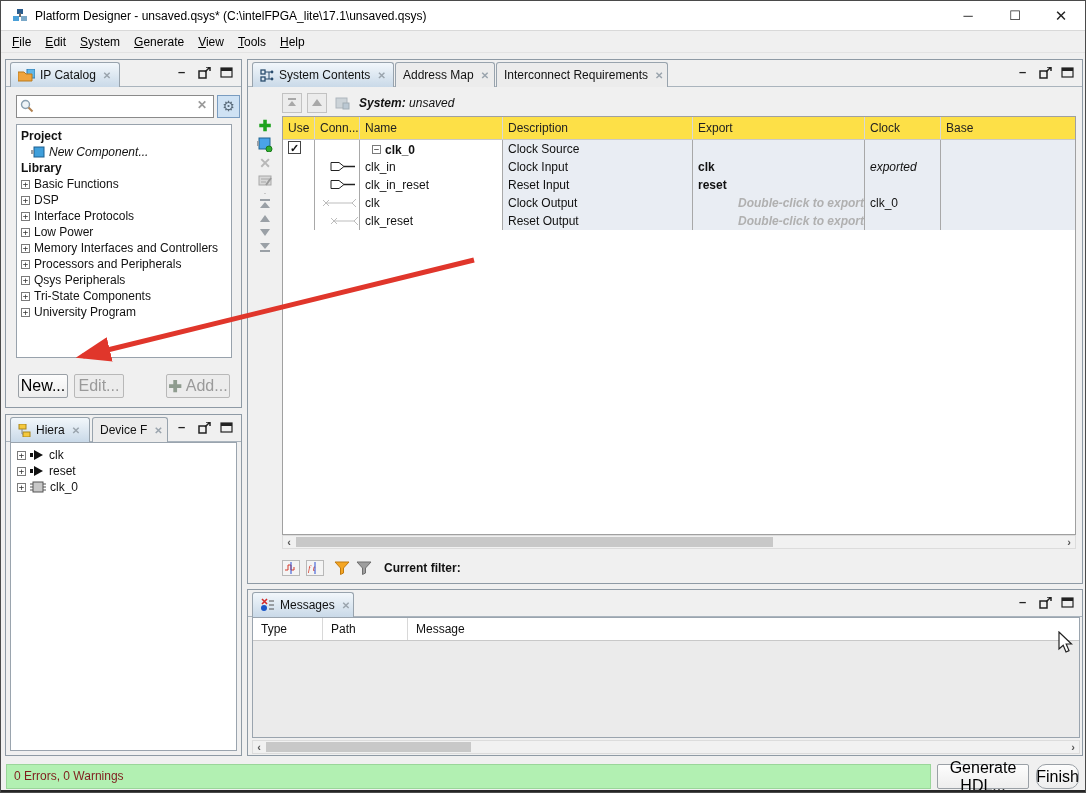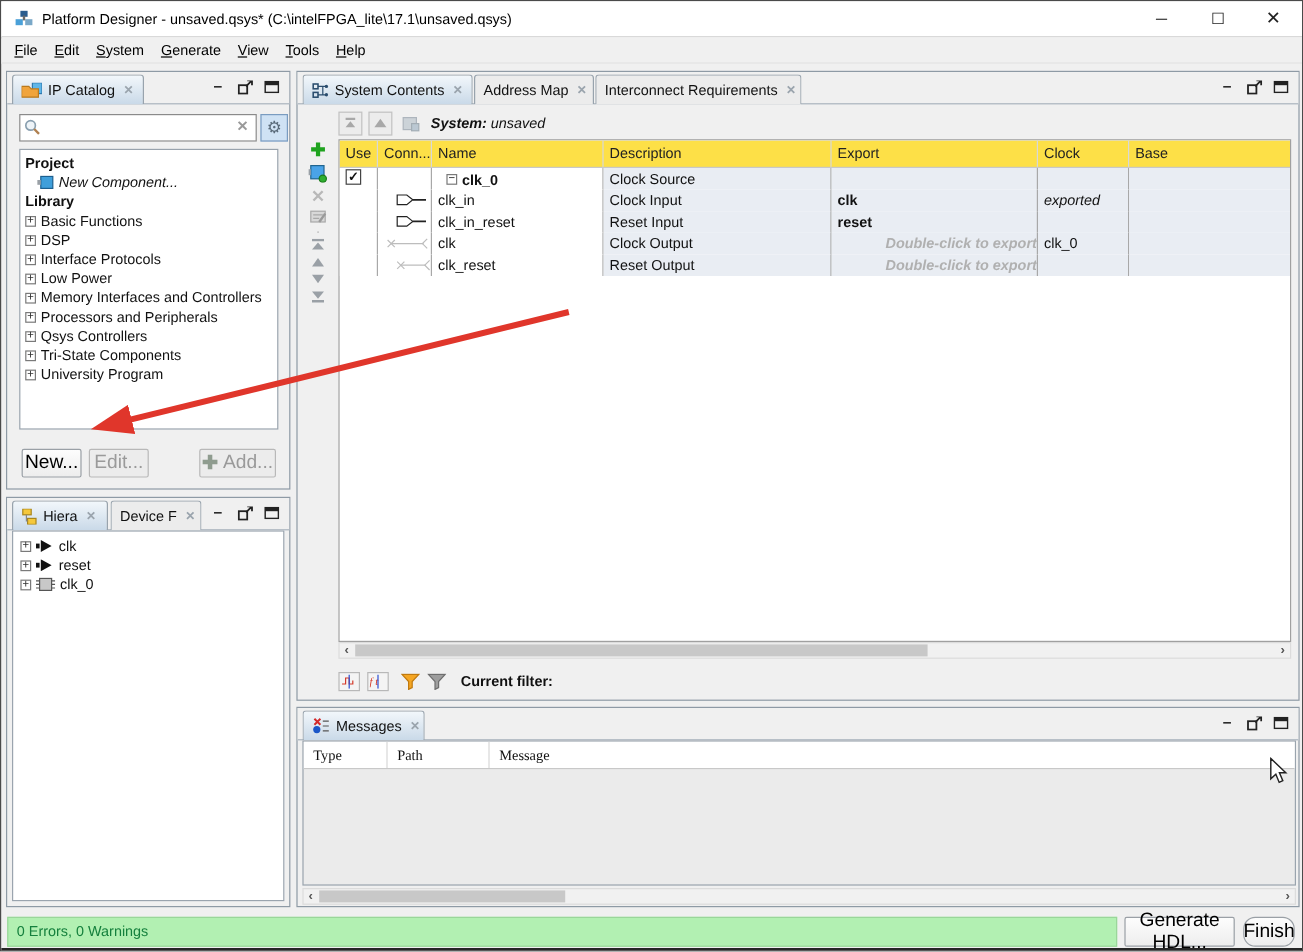--- a/index.html
+++ b/index.html
@@ -73,25 +73,25 @@
   .checkbox::after{content:"✓";position:absolute;left:1px;top:-2px;font-size:11px;font-weight:bold;color:#111;}
   .name-ind{padding-left:28px;}
   .hscroll{position:absolute;height:14px;background:#f1f1f1;border:1px solid #dcdcdc;}
   .hs-arrow{position:absolute;top:0;width:12px;height:12px;color:#555;font-size:11px;line-height:12px;text-align:center;font-weight:bold;}
   .hs-thumb{position:absolute;top:1px;height:10px;background:#c8c8c8;}
   .filter-bar{position:absolute;left:34px;top:494px;height:28px;display:flex;align-items:center;gap:6px;}
   .wave-btn{width:18px;height:16px;background:#f4f4f4;border:1px solid #b8b8b8;display:flex;align-items:center;justify-content:center;}
 
   
   .msg-content{position:absolute;left:4px;top:27px;width:828px;height:121px;background:#ebebeb;border:1px solid #9aa4ae;overflow:hidden;}
-  .msg-head{display:grid;grid-template-columns:70px 85px 1fr;height:23px;background:#fff;border-bottom:1px solid #c8c8c8;font-family:Liberation Serif, serif;}
+  .msg-head{display:grid;grid-template-columns:70px 85px 1fr;height:23px;background:#fff;border-bottom:1px solid #c8c8c8;}
   .msg-head .cell{border-right:1px solid #d8d8d8;padding:4px 0 0 8px;}
 
   
-  .status-green{position:absolute;left:5px;top:763px;width:925px;height:25px;background:#b2f0b2;border:1px solid #9ad69a;line-height:23px;padding-left:7px;color:#15803d;}
+  .status-green{position:absolute;left:5px;top:763px;width:925px;height:25px;background:#b2f0b2;border:1px solid #9ad69a;line-height:23px;padding-left:7px;color:#7f1d1d;}
   .bottom-edge{position:absolute;left:0;top:789px;width:1086px;height:4px;background:#262626;}
 
   .overlay{position:absolute;left:0;top:0;width:1086px;height:793px;pointer-events:none;z-index:60;}
   svg{display:block;}
 </style>
 </head>
 <body>
 
 <div class="window">
 
@@ -189,21 +189,21 @@
       <div class="tree-row">
           <span class="exp plus"></span>
           <span>Memory Interfaces and Controllers</span>
         </div>
       <div class="tree-row">
           <span class="exp plus"></span>
           <span>Processors and Peripherals</span>
         </div>
       <div class="tree-row">
           <span class="exp plus"></span>
-          <span>Qsys Controllers</span>
+          <span>Qsys Peripherals</span>
         </div>
       <div class="tree-row">
           <span class="exp plus"></span>
           <span>Tri-State Components</span>
         </div>
       <div class="tree-row">
           <span class="exp plus"></span>
           <span>University Program</span>
         </div>
     </div>

